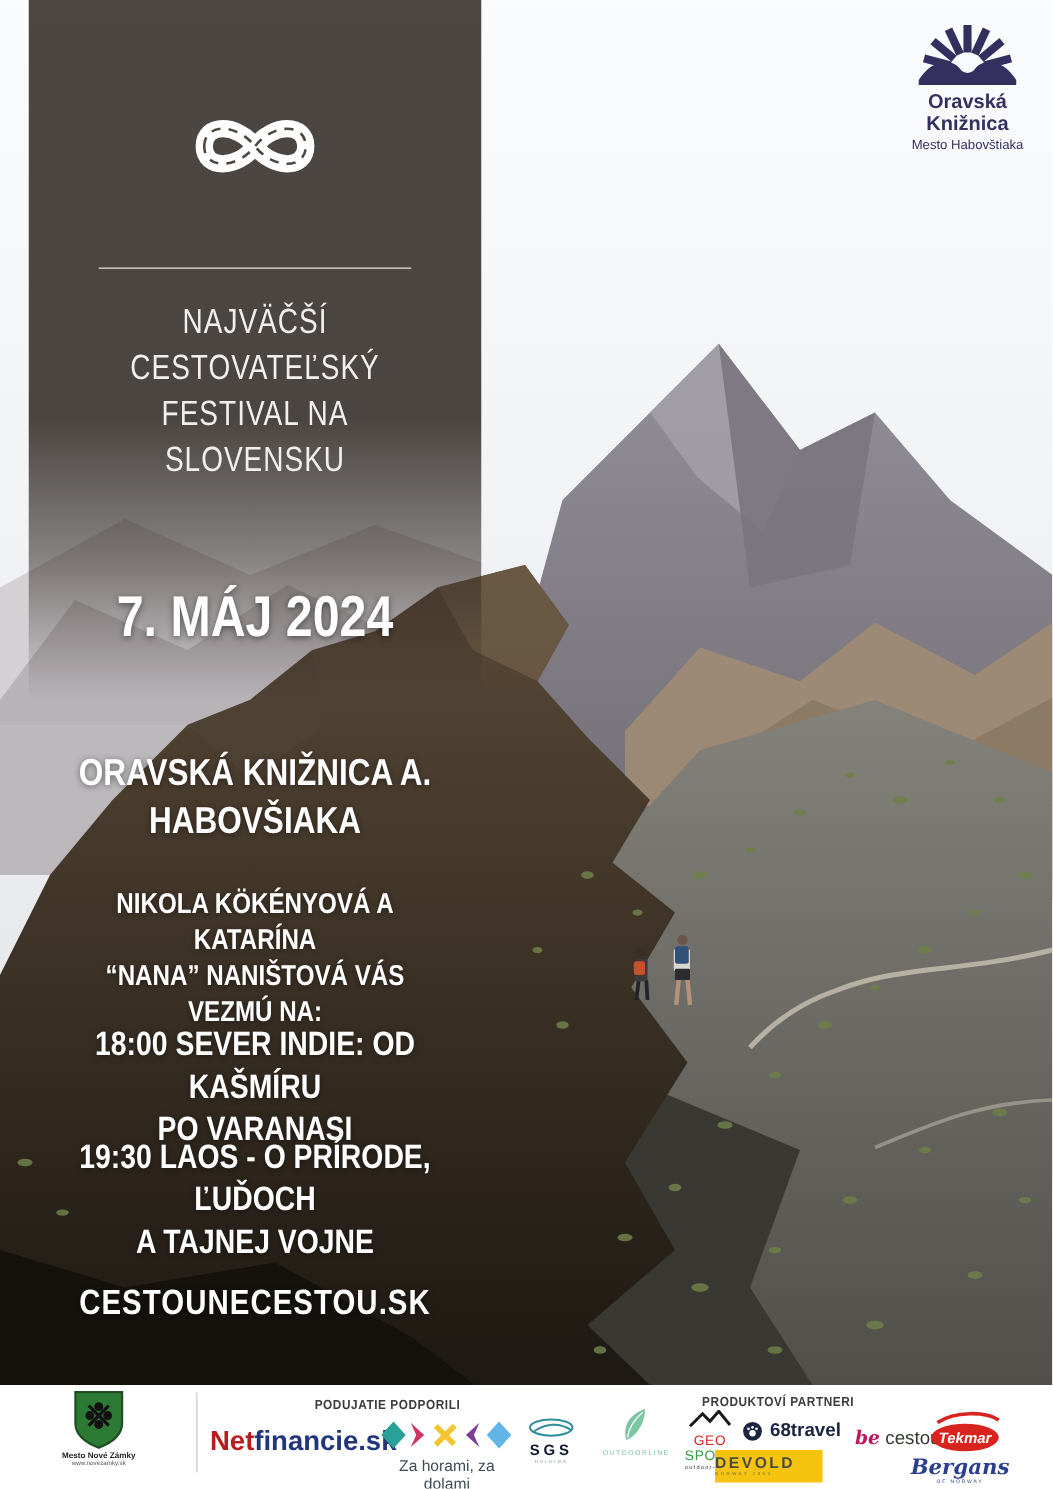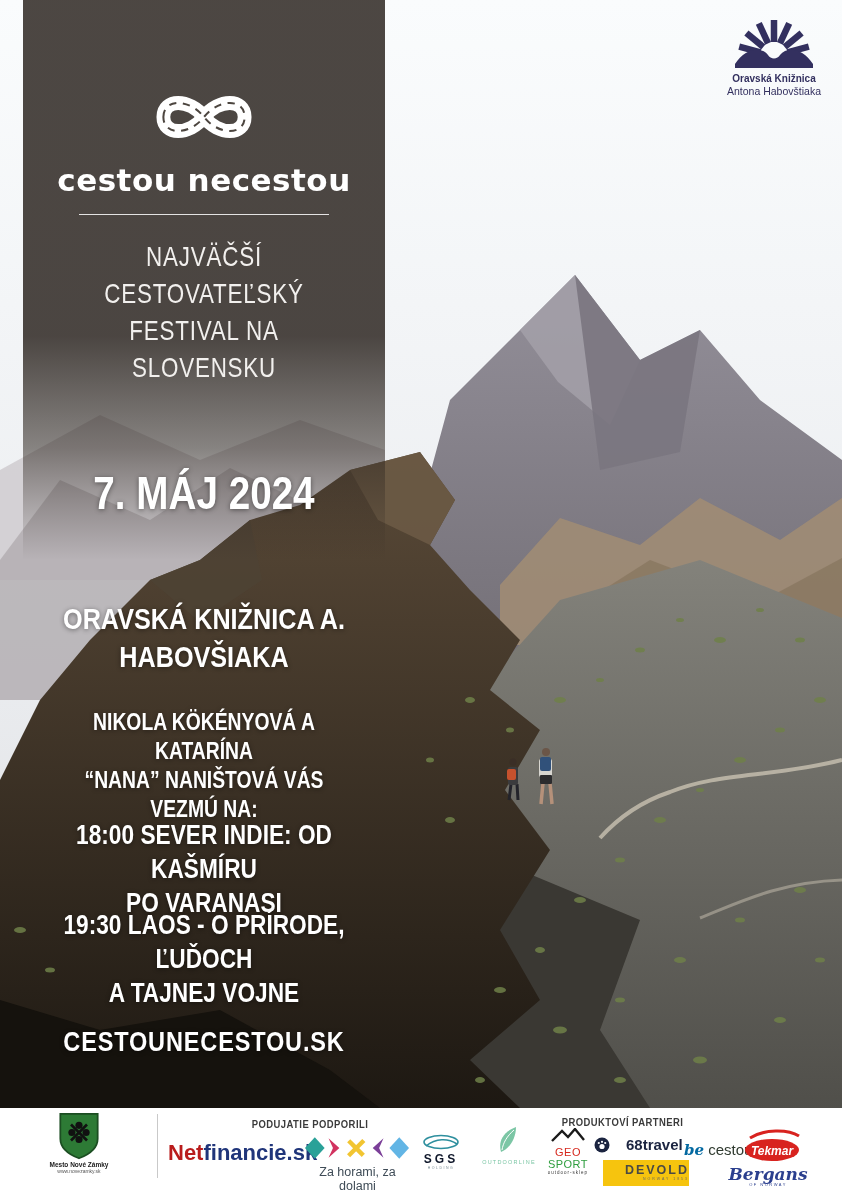--- a/index.html
+++ b/index.html
@@ -22,21 +22,21 @@
         font-size:60px;letter-spacing:1px;}
   .date{top:466px;font-weight:bold;font-size:46px;}
   .venue{top:600px;font-weight:bold;font-size:30px;line-height:38px;}
   .speakers{top:708px;font-weight:bold;font-size:23px;line-height:29px;}
   .prog1{top:818px;font-weight:bold;font-size:27px;line-height:34px;}
   .prog2{top:908px;font-weight:bold;font-size:27px;line-height:34px;}
   .website{top:1026px;font-weight:bold;font-size:28px;letter-spacing:1px;}
   
   .lib-logo{position:absolute;left:712px;top:18px;width:124px;text-align:center;color:#33305f;}
   .lib-logo svg{display:block;margin:0 auto;}
-  .lib-line1{font-size:10px;font-weight:bold;margin-top:3px;}
+  .lib-line1{font-size:16px;font-weight:bold;margin-top:3px;}
   .lib-line2{font-size:10.5px;margin-top:1px;}
   
   .footer{position:absolute;left:0;top:1108px;width:842px;height:83px;background:#fff;padding-left:17px;}
   .city-logo{position:absolute;left:31px;top:4px;width:96px;text-align:center;}
   .city-logo svg{display:block;margin:0 auto;}
   .city-name{font-size:6.5px;font-weight:bold;color:#222;margin-top:1px;}
   .city-url{font-size:5px;color:#555;}
   .vdiv{position:absolute;left:157px;top:6px;width:1px;height:64px;background:#c9c9c9;}
   .sec-title{position:absolute;font-size:10.5px;font-weight:bold;color:#3b3b3b;
              letter-spacing:.5px;transform:scaleX(.9);transform-origin:50% 50%;text-align:center;}
@@ -48,28 +48,28 @@
   .zh-caption{font-size:12.5px;color:#3f4c57;margin-top:1px;}
   .sgs{position:absolute;left:416px;top:26px;width:50px;text-align:center;}
   .sgs-label{font-size:12px;font-weight:bold;letter-spacing:3px;color:#0f172a;margin-top:-2px;}
   .sgs-sub{font-size:3.5px;letter-spacing:1.5px;color:#7a8c94;}
   .outdoorline{position:absolute;left:480px;top:18px;width:58px;text-align:center;}
   .ol-label{font-size:5.5px;letter-spacing:1.2px;color:#7cc6a5;margin-top:1px;}
   .geosport{position:absolute;left:539px;top:20px;width:58px;text-align:center;}
   .gs-text{font-size:11px;font-weight:normal;letter-spacing:.5px;}
   .gs-geo{color:#d6281e;}.gs-sport{color:#2e9e3e;}
   .gs-sub{font-size:4.5px;color:#333;letter-spacing:1px;}
-  .t68{position:absolute;left:594px;top:28px;display:flex;align-items:center;gap:16px;}
+  .t68{position:absolute;left:594px;top:28px;display:flex;align-items:center;gap:6px;}
   .t68-label{font-size:15px;font-weight:bold;color:#1b2440;}
   .belenka{position:absolute;left:684px;top:33px;font-size:15px;}
-  .bl-be{font-family:"DejaVu Serif",serif;font-style:italic;font-weight:bold;color:#0369a1;}
+  .bl-be{font-family:"DejaVu Serif",serif;font-style:italic;font-weight:bold;color:#be185d;}
   .bl-lenka{color:#2f3a2f;}
   .tekmar{position:absolute;left:744px;top:20px;}
-  .devold{position:absolute;left:603px;top:52px;width:86px;height:26px;background:#f6c40e;
-          text-align:right;}
+  .devold{position:absolute;left:572px;top:52px;width:86px;height:26px;background:#f6c40e;
+          text-align:left;}
   .dv-label{font-size:12.5px;font-weight:bold;color:#4a4a44;letter-spacing:2px;margin-top:3px;}
   .dv-sub{font-size:3.5px;color:#6a6a60;letter-spacing:2px;}
   .bergans{position:absolute;left:710px;top:56px;width:82px;text-align:center;color:#2b3f8e;margin-left:17px;}
   .bg-label{font-family:"DejaVu Serif",serif;font-style:italic;font-weight:bold;font-size:17px;}
   .bg-sub{font-size:4px;letter-spacing:1.5px;margin-top:-2px;}
 </style>
 </head>
 <body>
 
 <div class="poster">
@@ -161,21 +161,20 @@
     </g>
   </svg>
 
   <div class="panel"></div>
 
   <svg style="position:absolute;left:139px;top:80px" width="130" height="74" viewBox="0 0 160 90">
     <path d="M30,45 C30,22 62,22 80,45 C98,68 130,68 130,45 C130,22 98,22 80,45 C62,68 30,68 30,45 Z" fill="none" stroke="#ffffff" stroke-width="17"></path>
     <path d="M30,45 C30,22 62,22 80,45 C98,68 130,68 130,45 C130,22 98,22 80,45 C62,68 30,68 30,45 Z" fill="none" stroke="#4c453f" stroke-width="2.5" stroke-dasharray="9,8"></path>
   </svg>
 
-  <div class="pt brandname">cestou necestou</div>
   <div class="rule"></div>
 
   <div class="pt tagline">
     <span>NAJVÄČŠÍ CESTOVATEĽSKÝ</span><br>
     <span>FESTIVAL NA SLOVENSKU</span>
   </div>
 
   <div class="pt date squeeze shadowed">7. MÁJ 2024</div>
 
   <div class="pt venue squeeze shadowed">
@@ -207,21 +206,21 @@
         <line x1="34.3" y1="29" x2="17.4" y2="14.9"></line>
         <line x1="39.1" y1="25.3" x2="29.8" y2="5.4"></line>
         <line x1="45" y1="24" x2="45" y2="2"></line>
         <line x1="50.9" y1="25.3" x2="60.2" y2="5.4"></line>
         <line x1="55.7" y1="29" x2="72.6" y2="14.9"></line>
         <line x1="58.5" y1="34.4" x2="79.8" y2="28.7"></line>
       </g>
       <path d="M6,46 C16,30 32,28 39,37 A7,7 0 0 0 51,37 C58,28 74,30 84,46 L84,50 L6,50 Z" fill="#33305f"></path>
     </svg>
     <div class="lib-line1">Oravská Knižnica</div>
-    <div class="lib-line2">Antona Habovštiaka</div>
+    <div class="lib-line2">Mesto Habovštiaka</div>
   </div>
 
   <div class="footer">
 
     <div class="city-logo">
       <svg width="42" height="48" viewBox="0 0 46 54">
         <path d="M23,2 L44,2 L44,30 Q44,44 23,52 Q2,44 2,30 L2,2 Z" fill="#2d7a35" stroke="#1c4e22" stroke-width="2"></path>
         <g fill="#111">
           <circle cx="23" cy="15" r="4"></circle>
             <circle cx="15" cy="23" r="4"></circle>

